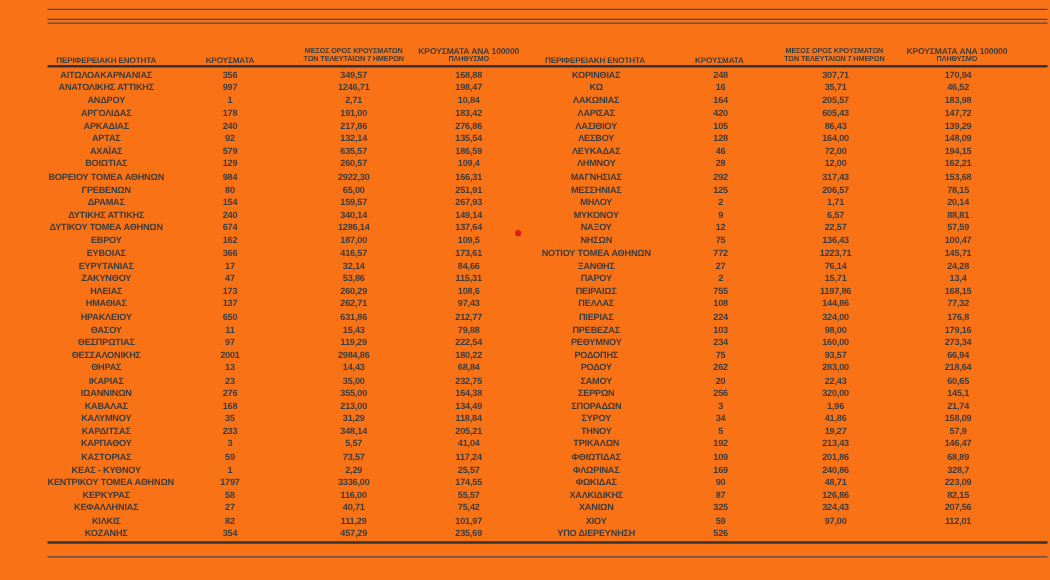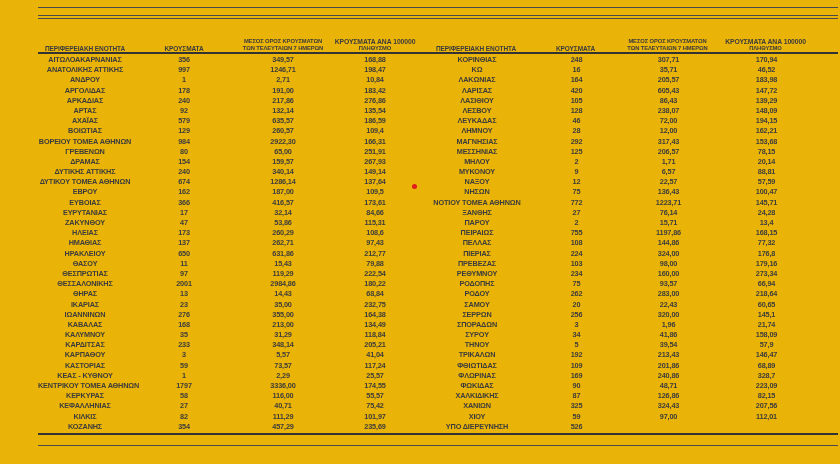--- a/index.html
+++ b/index.html
@@ -1,19 +1,19 @@
 <!DOCTYPE html>
 <html><head>
 <meta charset="utf-8">
 <style>
   html,body{margin:0;padding:0;background:#fff;}
   #page{
     position:relative;
     width:840px;height:464px;
-    background:#eab308;
+    background:#f97316;
     overflow:hidden;
     font-family:"Liberation Sans", sans-serif;
     color:#3c3c3c;
   }
   .rule{position:absolute;left:38px;width:800px;background:#4a4a4a;}
   .rule.thin{height:1px;}
   .rule.thick{height:2px;background:#333;}
   
   .hdr{
     position:absolute;top:26px;height:27px;
@@ -247,21 +247,21 @@
       <div class="cell">ΛΑΡΙΣΑΣ</div>
       <div class="cell">420</div>
       <div class="cell">605,43</div>
       <div class="cell">147,72</div>
       <div class="cell">ΛΑΣΙΘΙΟΥ</div>
       <div class="cell">105</div>
       <div class="cell">86,43</div>
       <div class="cell">139,29</div>
       <div class="cell">ΛΕΣΒΟΥ</div>
       <div class="cell">128</div>
-      <div class="cell">238,07</div>
+      <div class="cell">164,00</div>
       <div class="cell">148,09</div>
       <div class="cell">ΛΕΥΚΑΔΑΣ</div>
       <div class="cell">46</div>
       <div class="cell">72,00</div>
       <div class="cell">194,15</div>
       <div class="cell">ΛΗΜΝΟΥ</div>
       <div class="cell">28</div>
       <div class="cell">12,00</div>
       <div class="cell">162,21</div>
       <div class="cell">ΜΑΓΝΗΣΙΑΣ</div>
@@ -339,21 +339,21 @@
       <div class="cell">ΣΠΟΡΑΔΩΝ</div>
       <div class="cell">3</div>
       <div class="cell">1,96</div>
       <div class="cell">21,74</div>
       <div class="cell">ΣΥΡΟΥ</div>
       <div class="cell">34</div>
       <div class="cell">41,86</div>
       <div class="cell">158,09</div>
       <div class="cell">ΤΗΝΟΥ</div>
       <div class="cell">5</div>
-      <div class="cell">39,54</div>
+      <div class="cell">19,27</div>
       <div class="cell">57,9</div>
       <div class="cell">ΤΡΙΚΑΛΩΝ</div>
       <div class="cell">192</div>
       <div class="cell">213,43</div>
       <div class="cell">146,47</div>
       <div class="cell">ΦΘΙΩΤΙΔΑΣ</div>
       <div class="cell">109</div>
       <div class="cell">201,86</div>
       <div class="cell">68,89</div>
       <div class="cell">ΦΛΩΡΙΝΑΣ</div>

